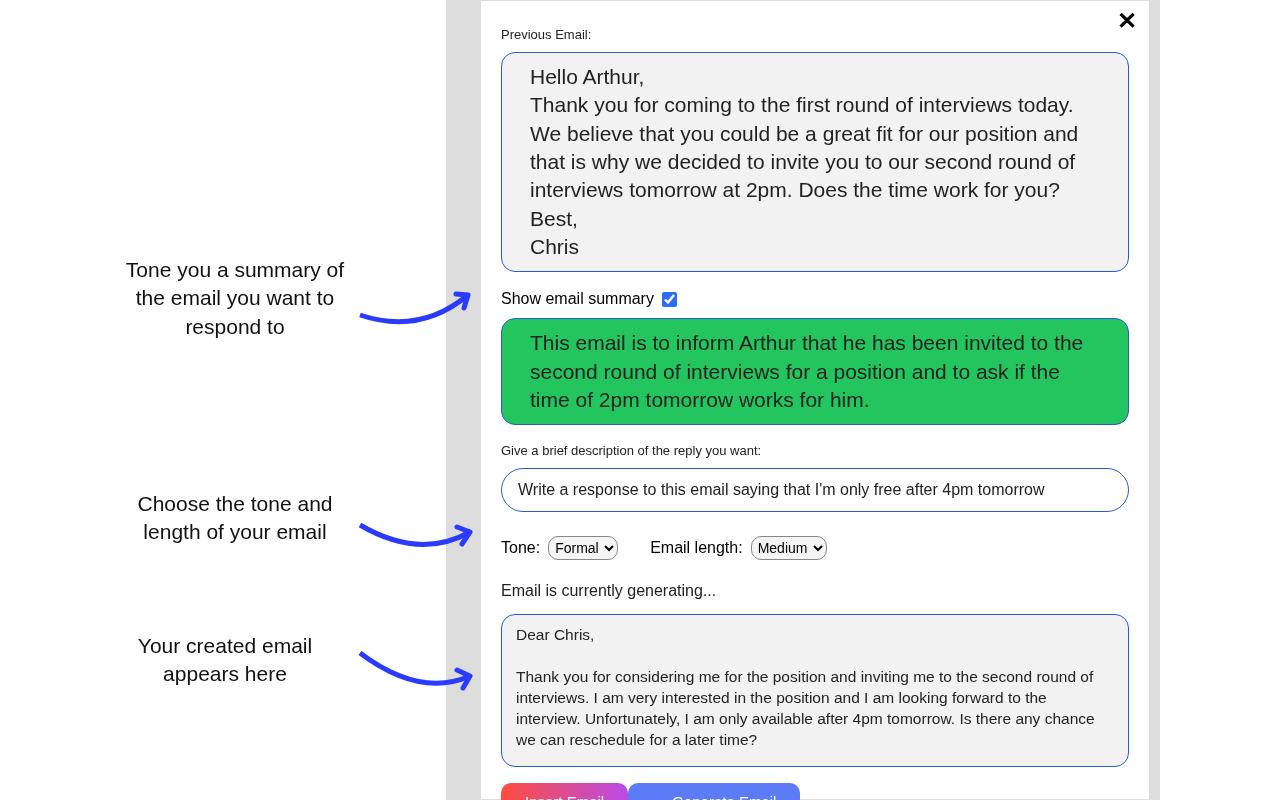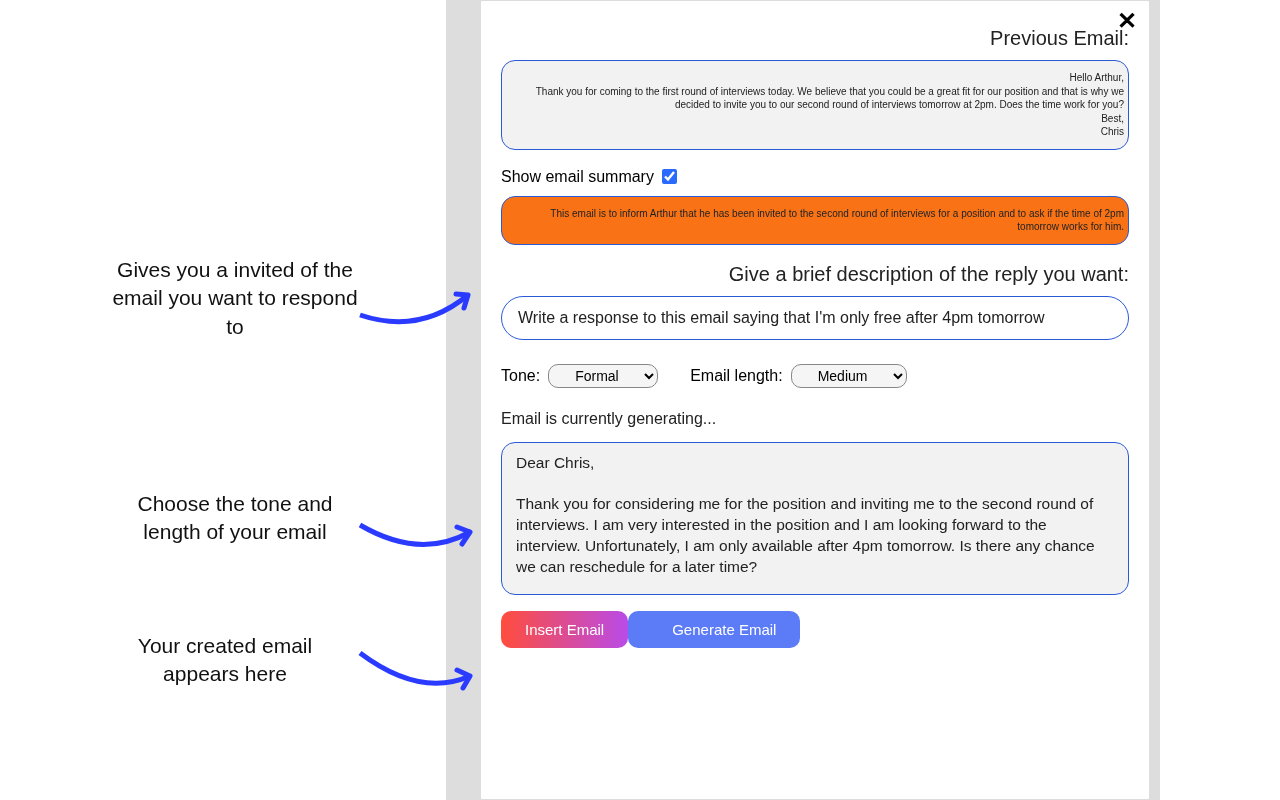--- a/index.html
+++ b/index.html
@@ -53,38 +53,36 @@
       color: #000;
       line-height: 1;
     }
     .modal h2 {
       font-size: 21px;
       font-weight: 700;
       margin-bottom: 14px;
       color: #111;
     }
     .label {
-      font-size: 20px;
+      font-size: 13px;
       color: #222;
       margin-bottom: 10px;
-      text-align: right;
     }
     .box {
       border: 1.5px solid #2a5bd7;
       border-radius: 14px;
       background: #f2f2f2;
-      padding: 10px 4px;
-      font-size: 10px;
+      padding: 10px 28px;
+      font-size: 21px;
       color: #222;
       line-height: 1.35;
       margin-bottom: 18px;
-      text-align: right;
     }
     .box.light {
-      background: #f97316;
+      background: #22c55e;
     }
     .summary-row {
       display: flex;
       align-items: center;
       gap: 8px;
       margin-bottom: 10px;
     }
     .checkbox {
       width: 15px;
       height: 15px;
@@ -106,21 +104,21 @@
       display: flex;
       align-items: center;
       gap: 8px;
       margin-bottom: 22px;
       font-size: 16px;
     }
     .controls-row .spacer { width: 16px; }
     select {
       border: 1px solid #888;
       border-radius: 10px;
-      padding: 2px 22px;
+      padding: 2px 2px;
       font-size: 14px;
       background: #f5f5f5;
       font-family: inherit;
     }
     .status {
       font-size: 16px;
       color: #222;
       margin-bottom: 14px;
     }
     .output-box {
@@ -217,21 +215,21 @@
   <div class="output-box">Dear Chris,
 
 Thank you for considering me for the position and inviting me to the second round of interviews. I am very interested in the position and I am looking forward to the interview. Unfortunately, I am only available after 4pm tomorrow. Is there any chance we can reschedule for a later time?</div>
 
   <div class="btn-row">
     <button class="btn btn-insert">Insert Email</button>
     <button class="btn btn-generate">Generate Email</button>
   </div>
 </div>
 
-<div class="annotation ann1">Gives you a invited of the email you want to respond to</div>
+<div class="annotation ann1">Tone you a summary of the email you want to respond to</div>
 <div class="annotation ann2">Choose the tone and length of your email</div>
 <div class="annotation ann3">Your created email appears here</div>
 
 <svg class="arrow" style="top:280px; left:350px;" width="140" height="60">
   <path d="M 10 35 Q 70 55 118 15" stroke="#2a3bff" stroke-width="5" fill="none"></path>
   <path d="M 118 15 L 106 14 M 118 15 L 114 28" stroke="#2a3bff" stroke-width="5" fill="none" stroke-linecap="round"></path>
 </svg>
 <svg class="arrow" style="top:520px; left:350px;" width="140" height="50">
   <path d="M 10 5 Q 70 40 120 12" stroke="#2a3bff" stroke-width="5" fill="none"></path>
   <path d="M 120 12 L 107 7 M 120 12 L 112 24" stroke="#2a3bff" stroke-width="5" fill="none" stroke-linecap="round"></path>

